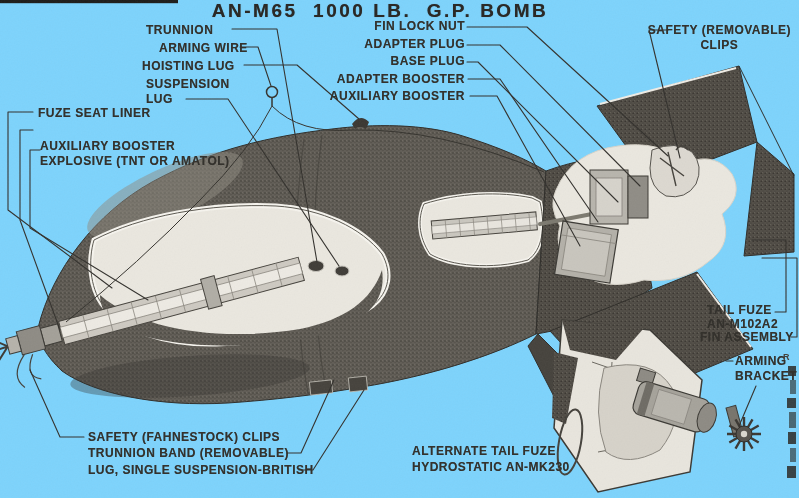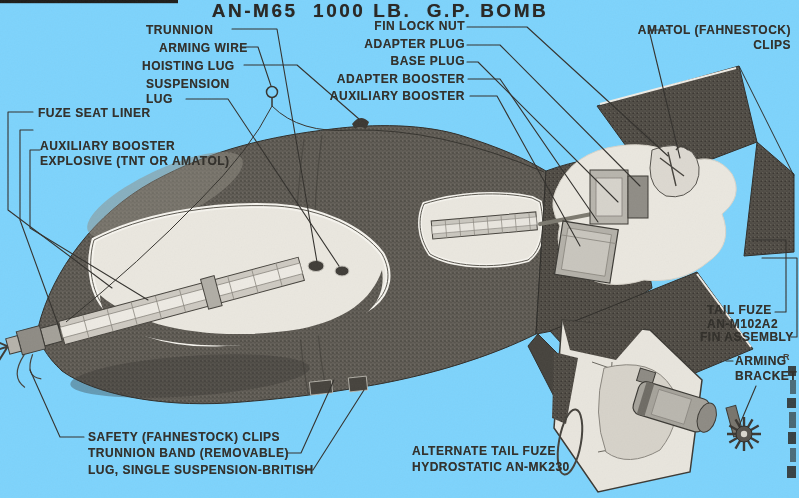--- a/index.html
+++ b/index.html
@@ -7,21 +7,21 @@
     position:relative;width:799px;height:498px;overflow:hidden;
     background:#7dd3fc;
     font-family:"Liberation Sans",sans-serif;
   }
   svg.art{position:absolute;left:0;top:0;}
   .lbl{
     position:absolute;font-size:12px;line-height:15px;font-weight:bold;
     letter-spacing:.5px;color:#34322d;white-space:pre-line;
     text-shadow:0 0 .6px rgba(46,44,40,.5);
   }
-  .lbl.ra{text-align:right;}
+  .lbl.ra{text-align:center;}
   .title{
     position:absolute;left:170px;top:0px;width:420px;text-align:center;
     font-size:19px;font-weight:bold;letter-spacing:2.5px;color:#2b2926;
     white-space:pre;text-shadow:0 0 .7px rgba(40,38,34,.6);
   }
   .edgemark{position:absolute;left:783px;top:352px;font-size:9px;font-weight:bold;color:#45423c;}
 </style>
 </head>
 <body>
 
@@ -223,21 +223,21 @@
   <div class="lbl" style="left:38px;top:106px">FUZE SEAT LINER</div>
   <div class="lbl" style="left:40px;top:139px">AUXILIARY BOOSTER
 EXPLOSIVE (TNT OR AMATOL)</div>
 
   <div class="lbl ra" style="right:334px;top:19px">FIN LOCK NUT</div>
   <div class="lbl ra" style="right:334px;top:37px">ADAPTER PLUG</div>
   <div class="lbl ra" style="right:334px;top:54px">BASE PLUG</div>
   <div class="lbl ra" style="right:334px;top:72px">ADAPTER BOOSTER</div>
   <div class="lbl ra" style="right:334px;top:89px">AUXILIARY BOOSTER</div>
 
-  <div class="lbl ra" style="right:8px;top:23px">AMATOL (FAHNESTOCK)
+  <div class="lbl ra" style="right:8px;top:23px">SAFETY (REMOVABLE)
 CLIPS</div>
 
   <div class="lbl" style="left:707px;top:303px;line-height:14px">TAIL FUZE
 AN-M102A2</div>
   <div class="lbl" style="left:700px;top:330px">FIN ASSEMBLY</div>
   <div class="lbl" style="left:735px;top:354px;line-height:15px">ARMING
 BRACKET</div>
 
   <div class="lbl" style="left:88px;top:430px">SAFETY (FAHNESTOCK) CLIPS</div>
   <div class="lbl" style="left:88px;top:446px">TRUNNION BAND (REMOVABLE)</div>

